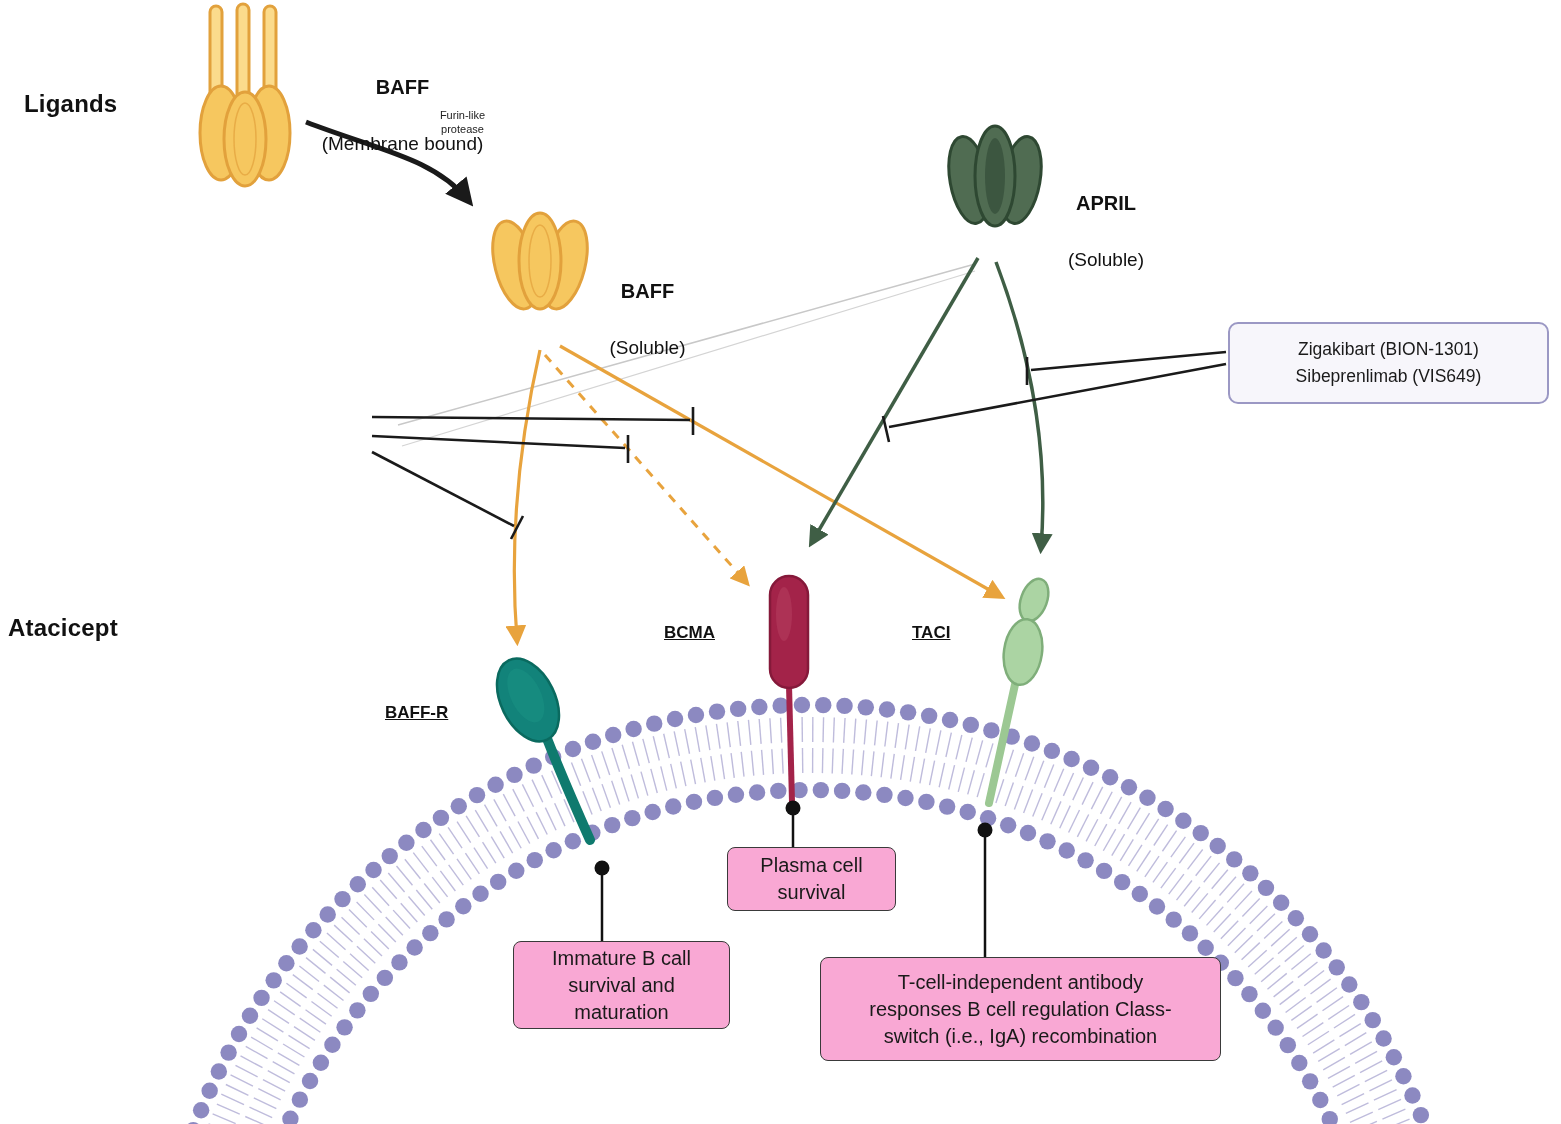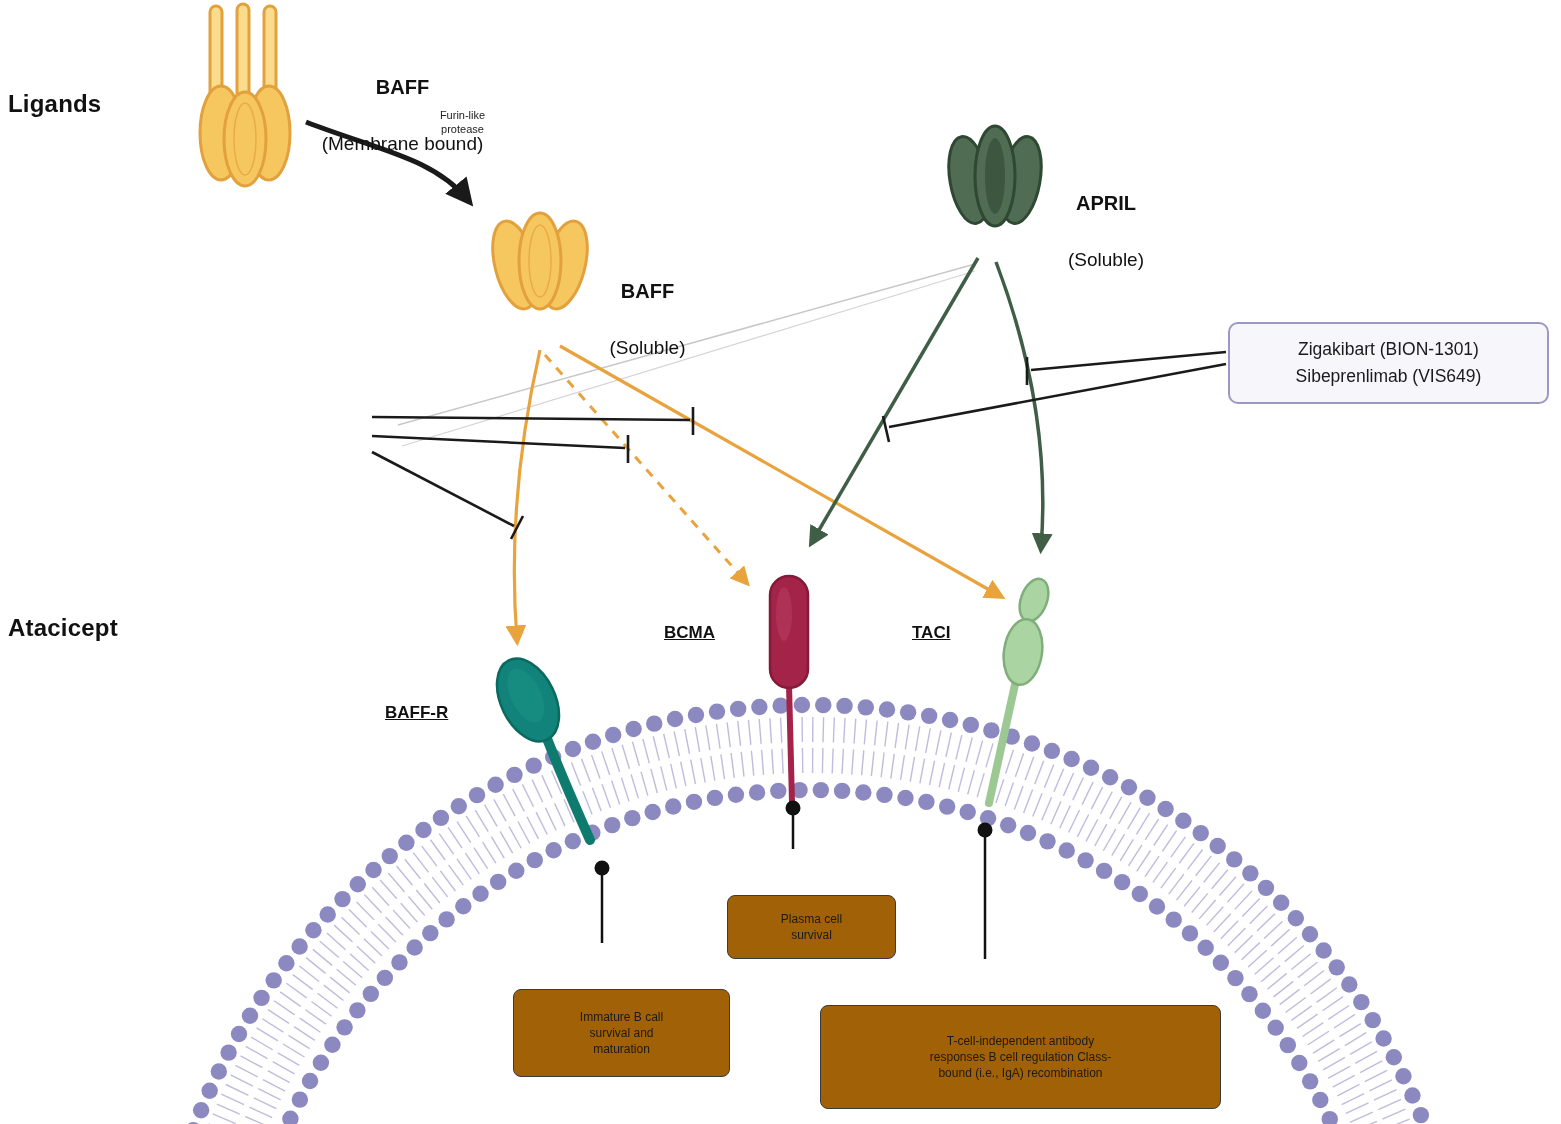--- a/index.html
+++ b/index.html
@@ -9,23 +9,23 @@
   .label{position:absolute;white-space:pre-line;}
   .section-label{font-size:24px;font-weight:700;letter-spacing:.2px;}
   .ligand-label{text-align:center;}
   .ligand-name{display:block;font-weight:700;font-size:20px;margin-top:32px;}
   .ligand-state{display:block;font-size:19px;margin-top:16px;}
   .small-note{font-size:11px;text-align:center;line-height:1.3;color:#222;}
   .receptor-label{font-size:17px;font-weight:700;text-decoration:underline;}
   .drug-box{position:absolute;border:2.5px solid #9B98C4;border-radius:10px;background:#F7F6FB;
             display:flex;align-items:center;justify-content:center;text-align:center;
             font-size:17.5px;line-height:1.55;white-space:pre-line;color:#1a1a1a;}
-  .out-box{position:absolute;border:1.6px solid #3a3a3a;border-radius:8px;background:#a16207;
+  .out-box{position:absolute;border:1.6px solid #3a3a3a;border-radius:8px;background:#f9a8d4;
            display:flex;align-items:center;justify-content:center;text-align:center;
-           font-size:12px;line-height:1.35;white-space:pre-line;color:#1a1a1a;margin-top:48px;}
+           font-size:20px;line-height:1.35;white-space:pre-line;color:#1a1a1a;}
 </style>
 </head>
 <body>
 
 <div class="stage">
 
   <svg class="diagram" width="1561" height="1124" viewBox="0 0 1561 1124">
     <defs>
       <marker id="ah-o" viewBox="0 0 10 10" refX="7" refY="5" markerWidth="6.5" markerHeight="6.5" orient="auto">
         <path d="M0 0 L10 5 L0 10 Z" fill="#E8A33D"></path>
@@ -570,21 +570,21 @@
     <g stroke="#111" stroke-width="2.5">
       <line x1="602" y1="868" x2="602" y2="943"></line>
       <line x1="793" y1="808" x2="793" y2="849"></line>
       <line x1="985" y1="830" x2="985" y2="959"></line>
     </g>
     <circle cx="602" cy="868" r="7.5" fill="#111"></circle>
     <circle cx="793" cy="808" r="7.5" fill="#111"></circle>
     <circle cx="985" cy="830" r="7.5" fill="#111"></circle>
   </svg>
 
-  <div class="label section-label" style="left:8px;top:90px">Ligands</div>
+  <div class="label section-label" style="left:24px;top:90px">Ligands</div>
   <div class="label section-label" style="left:8px;top:614px">Atacicept</div>
 
   <div class="label ligand-label" style="left:300px;top:26px;width:205px">
     <span class="ligand-name">BAFF</span>
     <span class="ligand-state">(Membrane bound)</span>
   </div>
 
   <div class="label small-note" style="left:405px;top:108px;width:115px">Furin-like
 protease</div>
 
@@ -605,15 +605,15 @@
   <div class="drug-box" style="left:1228px;top:322px;width:317px;height:78px">Zigakibart (BION-1301)
 Sibeprenlimab (VIS649)</div>
 
   <div class="out-box" style="left:727px;top:847px;width:167px;height:62px">Plasma cell
 survival</div>
   <div class="out-box" style="left:513px;top:941px;width:215px;height:86px">Immature B call
 survival and
 maturation</div>
   <div class="out-box" style="left:820px;top:957px;width:399px;height:102px">T-cell-independent antibody
 responses B cell regulation Class-
-bound (i.e., IgA) recombination</div>
+switch (i.e., IgA) recombination</div>
 
 </div>
 
 </body></html>

